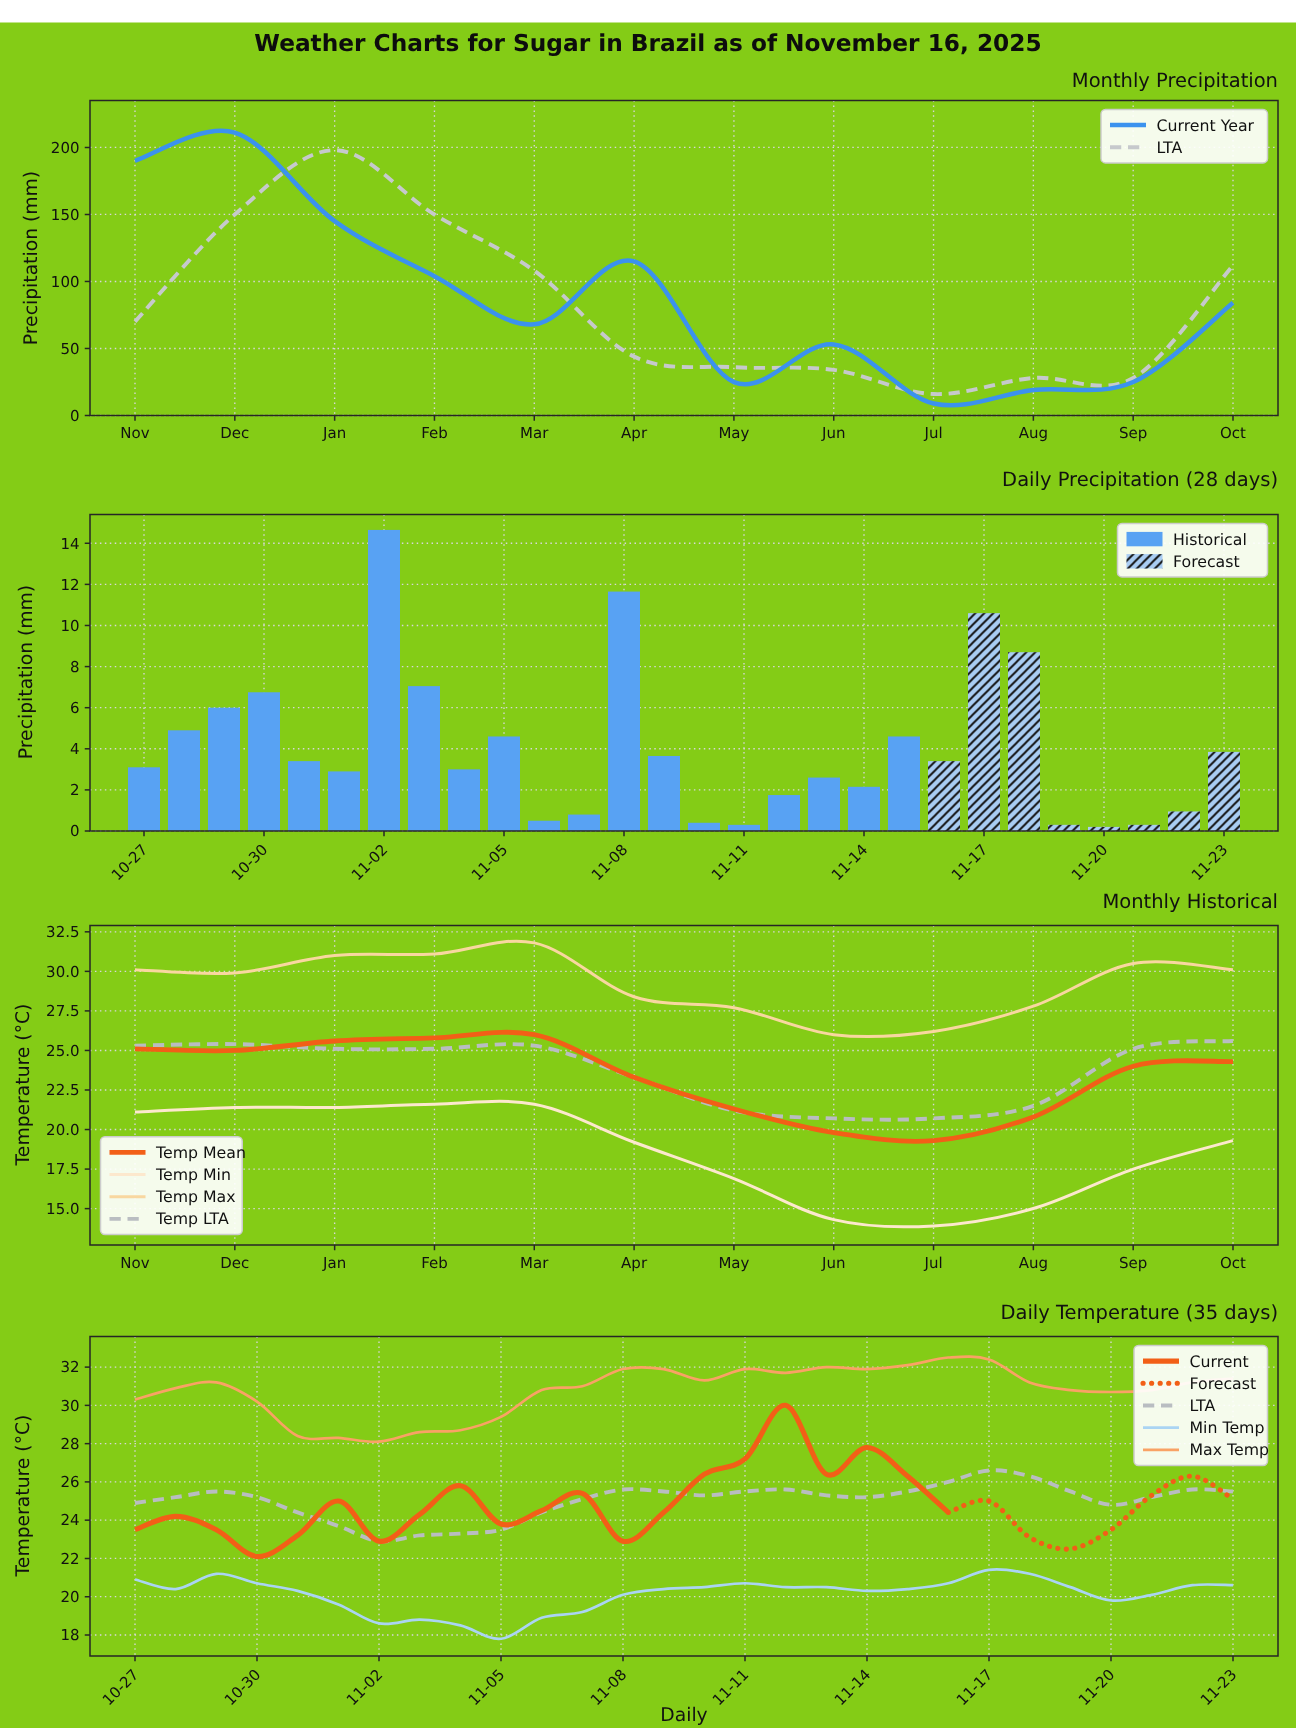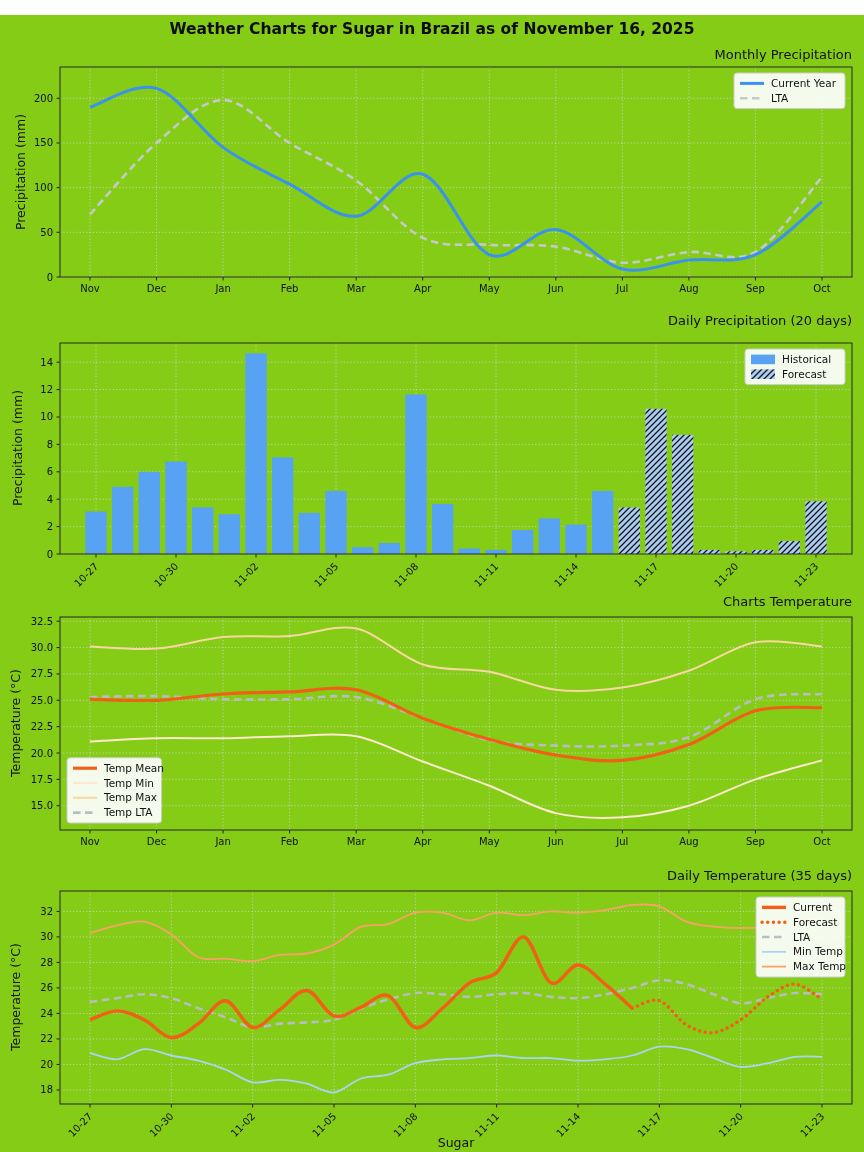--- a/index.html
+++ b/index.html
@@ -378,25 +378,25 @@
           </g>
         </g>
       </g>
     </svg>
 
   <div class="chart" id="chart-0">
     <div class="chart-title" id="title-0">Monthly Precipitation</div>
     <div class="ylabel" id="ylab-0">Precipitation (mm)</div>
   </div>
   <div class="chart" id="chart-1">
-    <div class="chart-title" id="title-1">Daily Precipitation (20 days)</div>
+    <div class="chart-title" id="title-1">Daily Precipitation (28 days)</div>
     <div class="ylabel" id="ylab-1">Precipitation (mm)</div>
   </div>
   <div class="chart" id="chart-2">
-    <div class="chart-title" id="title-2">Charts Temperature</div>
+    <div class="chart-title" id="title-2">Monthly Historical</div>
     <div class="ylabel" id="ylab-2">Temperature (°C)</div>
   </div>
   <div class="chart" id="chart-3">
     <div class="chart-title" id="title-3">Daily Temperature (35 days)</div>
     <div class="ylabel" id="ylab-3">Temperature (°C)</div>
-    <div class="xlabel">Sugar</div>
+    <div class="xlabel">Daily</div>
   </div>
 </div>
 
 </body></html>

